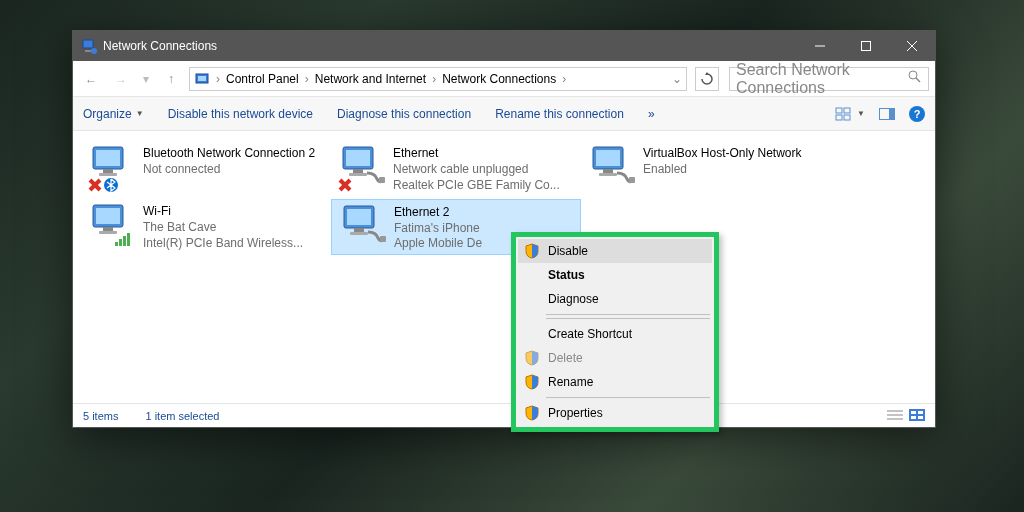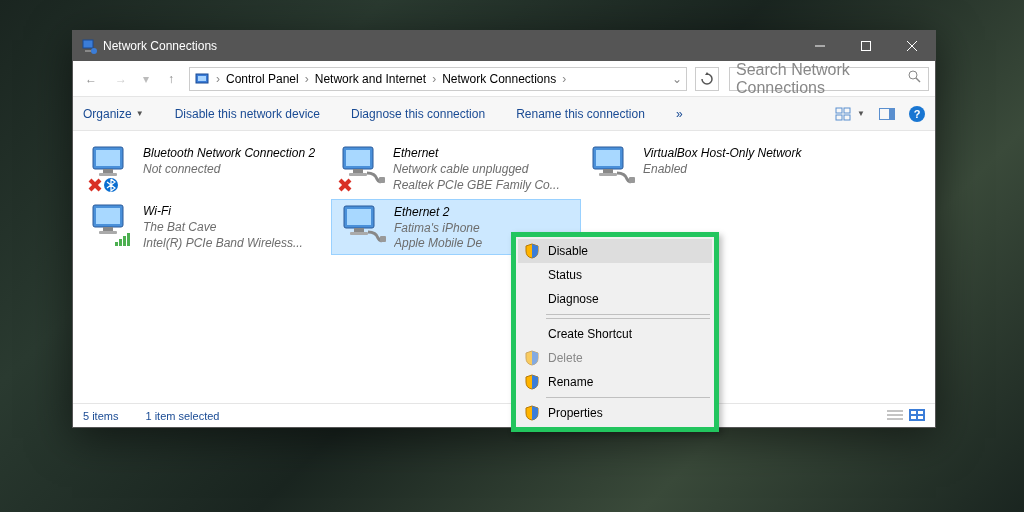--- a/index.html
+++ b/index.html
@@ -72,40 +72,39 @@
     color: #888;
     font-size: 16px;
   }
   .searchbox span:first-child { flex: 1; }
   .toolbar {
     height: 34px;
     background: #f7f7f7;
     border-bottom: 1px solid #e5e5e5;
     display: flex; align-items: center;
     padding: 0 10px;
-    gap: 31px;
+    gap: 24px;
     font-size: 12px;
     color: #1a4b94;
   }
   .toolbar .tb-item { display: flex; align-items: center; gap: 4px; }
   .toolbar .tb-right { margin-left: auto; display: flex; align-items:center; gap: 14px; }
   .content {
     flex: 1;
     background: #fff;
     position: relative;
     padding: 10px 8px;
   }
   .adapters { display: flex; flex-wrap: wrap; }
   .adapter {
     width: 250px; height: 56px;
     display: flex;
     padding: 4px 6px;
     gap: 8px;
     margin-bottom: 2px;
-    font-style: italic;
   }
   .adapter.selected {
     background: #cce8ff;
     border: 1px solid #99d1ff;
   }
   .adapter .ic-wrap { width: 48px; height: 48px; position: relative; flex-shrink: 0; }
   .adapter .txts { display: flex; flex-direction: column; line-height: 16px; overflow: hidden; }
   .adapter .name { color: #000; }
   .adapter .sub { color: #6d6d6d; white-space: nowrap; overflow: hidden; text-overflow: ellipsis; }
   .statusbar {
@@ -128,21 +127,21 @@
     padding: 2px;
     font-size: 12px;
   }
   .contextmenu .mi {
     height: 24px;
     display: flex; align-items: center;
     padding-left: 30px;
     position: relative;
   }
   .contextmenu .mi.highlight { background: #ddd; }
-  .contextmenu .mi.bold { font-weight: 400; }
+  .contextmenu .mi.bold { font-weight: 700; }
   .contextmenu .mi.disabled { color: #888; }
   .contextmenu .sep { height: 1px; background: #c0c0c0; margin: 3px 2px 3px 28px; }
   .contextmenu .mi .shield {
     position: absolute; left: 6px; width: 16px; height: 16px;
   }
   .monitor-svg { width: 48px; height: 40px; }
   .badge { position: absolute; bottom: 0; left: 0; width: 16px; height: 16px; }
   .badge2 { position: absolute; bottom: 0; left: 16px; width: 16px; height: 16px; }
   .signal { position: absolute; bottom: 2px; right: 2px; }
   .help-icon { width: 16px; height: 16px; background: #1976d2; border-radius: 50%; color: #fff; display:flex; align-items:center; justify-content:center; font-size:11px; font-weight:bold;}

